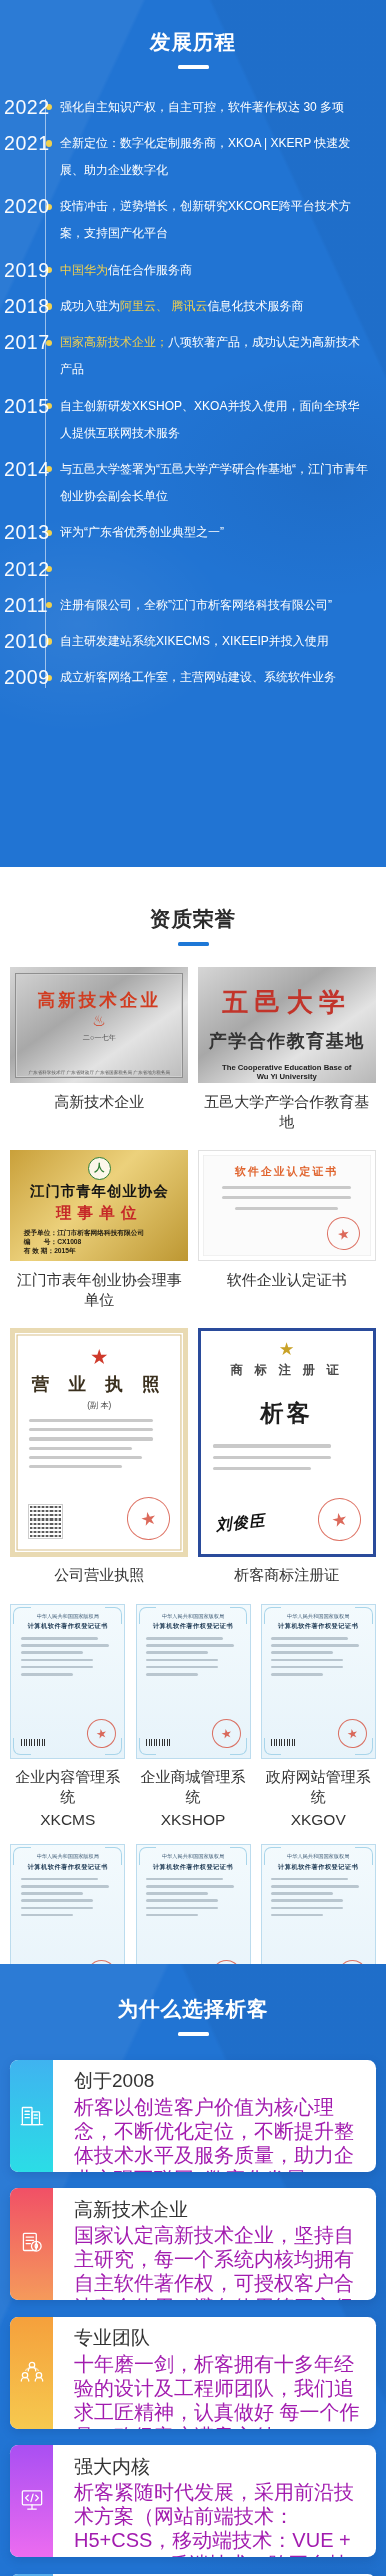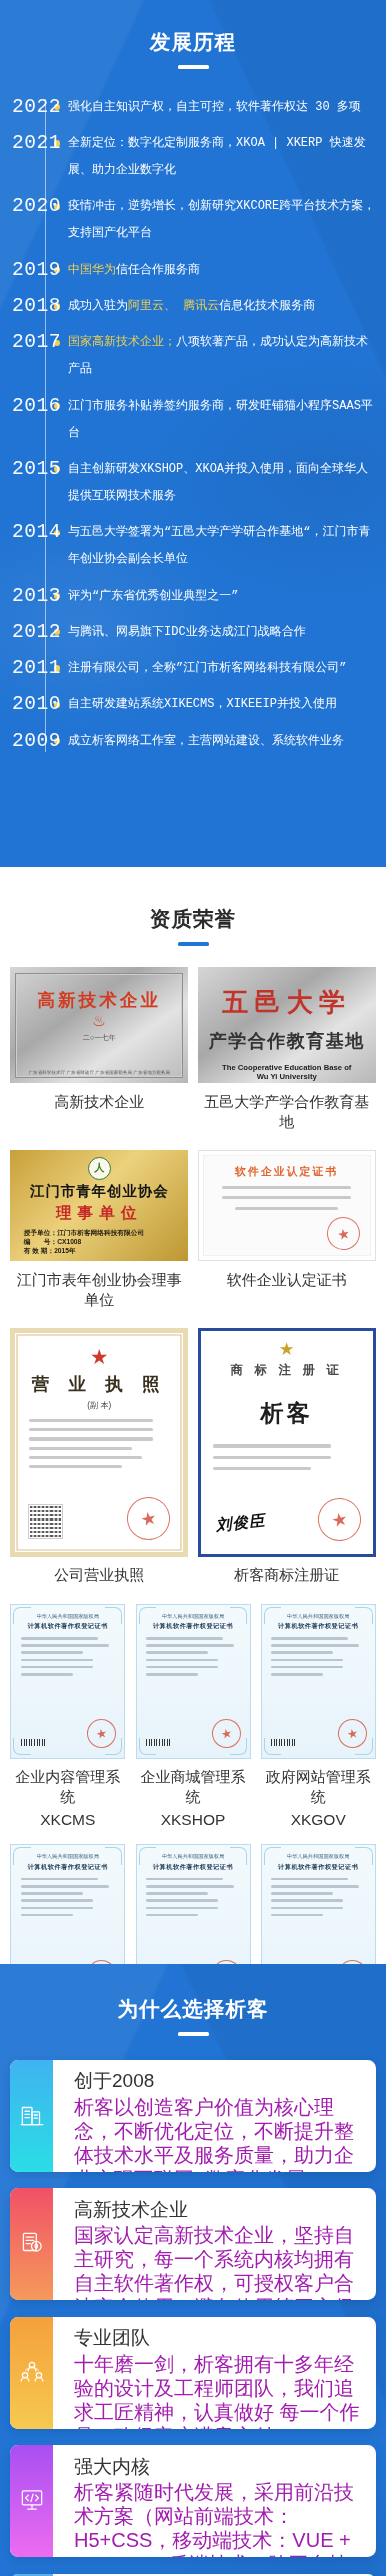--- a/index.html
+++ b/index.html
@@ -20,21 +20,21 @@
   .sec-title { text-align:center; font-size:20.6px; font-weight:bold; letter-spacing:1px; line-height:25px; }
   .sec-title.white { color:#fff; }
   .sec-title.dark { color:#2b2b2b; }
   .title-bar { width:31px; height:3.6px; border-radius:1.5px; margin:11.3px auto 0; }
   .title-bar.white { background:#fff; }
   .title-bar.blue { background:#1E78D7; }
 
   
   #history { height:867px; }
   #history .inner { padding-top:29px; }
-  .timeline { position:relative; margin-top:25px; padding-left:12px;font-family:Liberation Mono, monospace; }
+  .timeline { position:relative; margin-top:25px; padding-left:4px; }
   .tl-line { position:absolute; left:45px; top:5.2px; bottom:3.1px; width:0.5px; background:rgba(255,255,255,0.55); }
   .tl-row { position:relative; display:flex; align-items:flex-start; margin-bottom:9.3px; }
   .tl-year { width:36px; text-align:right; color:#fff; font-size:19.6px; font-weight:normal; line-height:27px; flex:0 0 36px; letter-spacing:0.5px; opacity:.97; }
   .tl-dot { width:6.2px; height:6.2px; border-radius:50%; background:#F0D04E; margin:10.3px 0 0 6.2px; flex:0 0 6.2px; }
   .tl-text { margin-left:7.7px; width:309px; color:#fff; font-size:12px; line-height:27px; }
   .tl-text .hl { color:#F0D04E; }
 
   
   #honors { height:1097px; background:#fff; }
   #honors .inner { padding-top:39px; }
@@ -150,43 +150,37 @@
           <div class="tl-year">2018</div>
           <div class="tl-dot"></div>
           <div class="tl-text"><span>成功入驻为</span><span class="hl">阿里云、 腾讯云</span><span>信息化技术服务商</span></div>
         </div>
         <div class="tl-row">
           <div class="tl-year">2017</div>
           <div class="tl-dot"></div>
           <div class="tl-text"><span class="hl">国家高新技术企业；</span><span>八项软著产品，成功认定为高新技术产品</span></div>
         </div>
         <div class="tl-row">
-          <div class="tl-year">2016</div>
-          <div class="tl-dot"></div>
-          <div class="tl-text"><span>江门市服务补贴券签约服务商，研发旺铺猫小程序SAAS平台</span></div>
-        </div>
-        <div class="tl-row">
           <div class="tl-year">2015</div>
           <div class="tl-dot"></div>
           <div class="tl-text"><span>自主创新研发XKSHOP、XKOA并投入使用，面向全球华人提供互联网技术服务</span></div>
         </div>
         <div class="tl-row">
           <div class="tl-year">2014</div>
           <div class="tl-dot"></div>
           <div class="tl-text"><span>与五邑大学签署为“五邑大学产学研合作基地“，江门市青年创业协会副会长单位</span></div>
         </div>
         <div class="tl-row">
           <div class="tl-year">2013</div>
           <div class="tl-dot"></div>
           <div class="tl-text"><span>评为“广东省优秀创业典型之一”</span></div>
         </div>
         <div class="tl-row">
           <div class="tl-year">2012</div>
           <div class="tl-dot"></div>
-          <div class="tl-text"><span>与腾讯、网易旗下IDC业务达成江门战略合作</span></div>
         </div>
         <div class="tl-row">
           <div class="tl-year">2011</div>
           <div class="tl-dot"></div>
           <div class="tl-text"><span>注册有限公司，全称”江门市析客网络科技有限公司”</span></div>
         </div>
         <div class="tl-row">
           <div class="tl-year">2010</div>
           <div class="tl-dot"></div>
           <div class="tl-text"><span>自主研发建站系统XIKECMS，XIKEEIP并投入使用</span></div>

